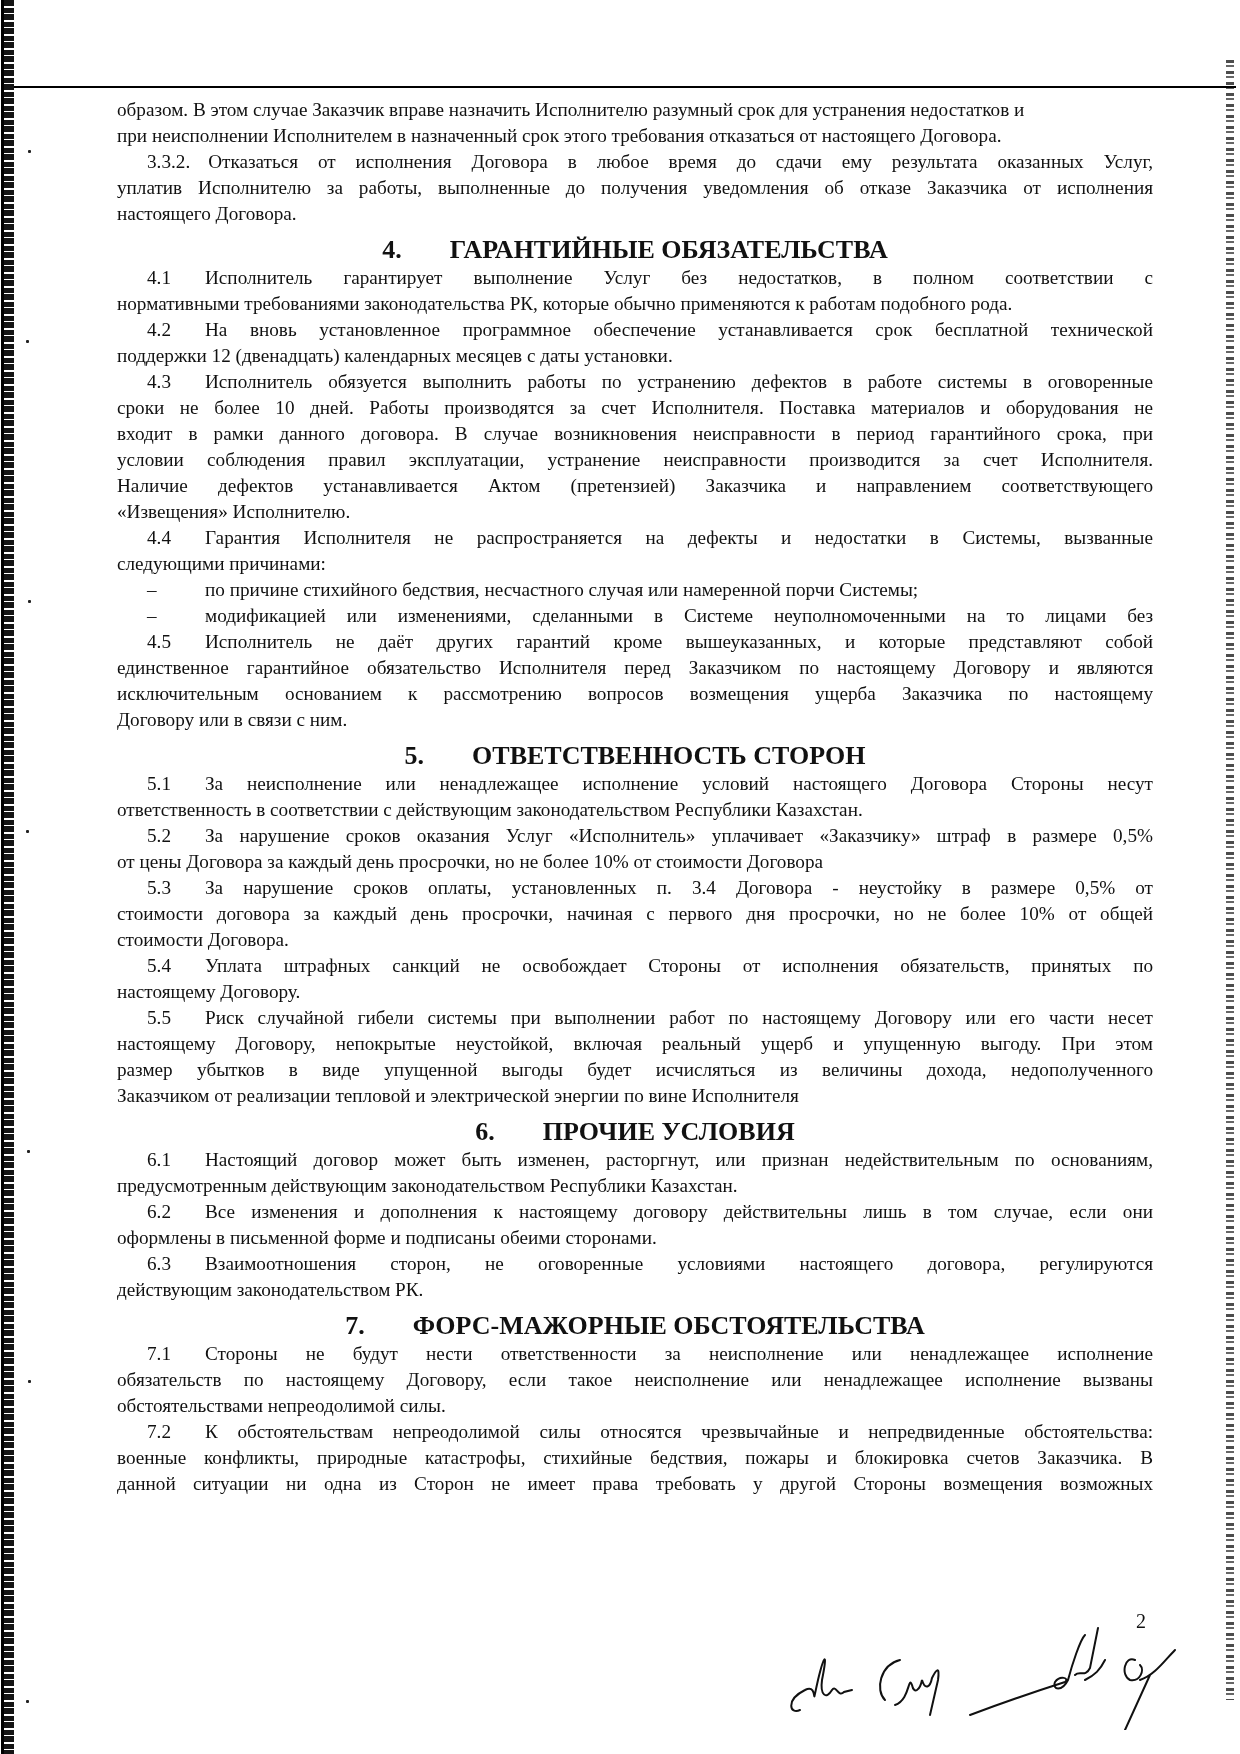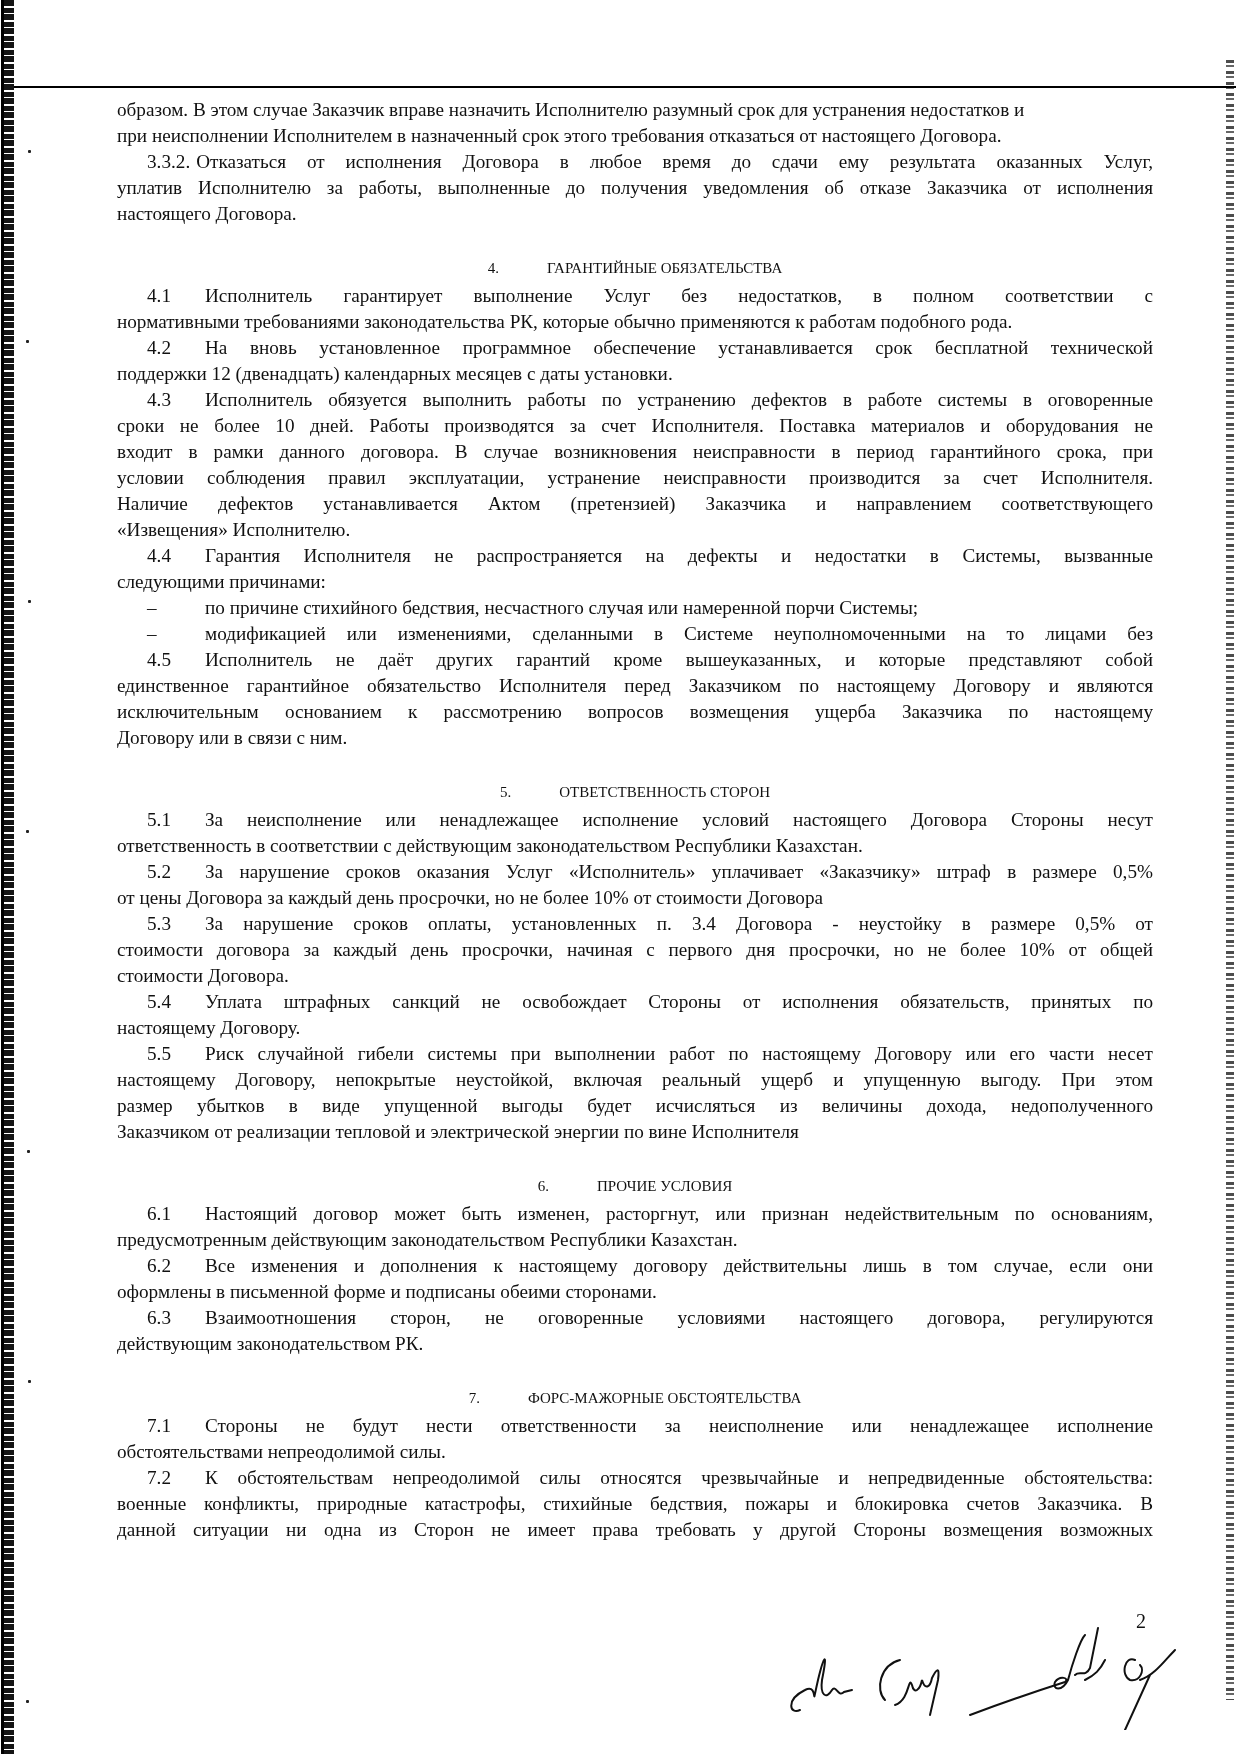--- a/index.html
+++ b/index.html
@@ -17,21 +17,21 @@
     .scan-top-rule { position: absolute; left: 14px; top: 86px; width: 1222px; height: 2px; background: #000; }
     .speck { position: absolute; width: 3px; height: 3px; background: #222; border-radius: 1px; }
 
     .content { position: absolute; left: 117px; top: 97px; width: 1036px;
       font-family: "Liberation Serif", serif; font-size: 19.2px; color: #111; }
     .line { height: 26px; line-height: 26px; white-space: nowrap; text-align: justify; text-align-last: justify; }
     .line.last { text-align-last: left; }
     .line.indent { padding-left: 30px; }
     .num { display: inline-block; width: 58px; text-align: center; }
     .dash { display: inline-block; width: 58px; text-align: left; padding-left: 30px; box-sizing: border-box; width: 88px; }
-    .heading { height: 30px; line-height: 30px; margin-top: 26px; text-align: center; font-weight: normal; font-size: 15px; }
+    .heading { height: 30px; line-height: 30px; margin-top: 8px; text-align: center; font-weight: bold; font-size: 26px; }
     .heading .hnum { display: inline-block; margin-right: 48px; }
 
     .page-number { position: absolute; left: 1136px; top: 1610px; font-family: "Liberation Serif", serif; font-size: 20px; color: #111; }
     .signatures { position: absolute; left: 780px; top: 1620px; width: 420px; height: 110px; }
   </style>
 </head>
 <body>
 
 <div class="page">
   <div class="scan-edge-left2"></div>
@@ -42,21 +42,21 @@
   <div class="speck" style="left:26px;top:340px"></div>
   <div class="speck" style="left:28px;top:600px"></div>
   <div class="speck" style="left:26px;top:830px"></div>
   <div class="speck" style="left:27px;top:1150px"></div>
   <div class="speck" style="left:28px;top:1380px"></div>
   <div class="speck" style="left:26px;top:1700px"></div>
 
   <div class="content" id="content">
       <div class="line last"><span>образом. В этом случае Заказчик вправе назначить Исполнителю разумный срок для устранения недостатков и</span></div>
       <div class="line last"><span>при неисполнении Исполнителем в назначенный срок этого требования отказаться от настоящего Договора.</span></div>
-      <div class="line indent"><span style="margin-right: 6px;">3.3.2.</span><span>Отказаться от исполнения Договора в любое время до сдачи ему результата оказанных Услуг,</span></div>
+      <div class="line indent"><span style="margin-right: 18px;">3.3.2.</span><span>Отказаться от исполнения Договора в любое время до сдачи ему результата оказанных Услуг,</span></div>
       <div class="line"><span>уплатив Исполнителю за работы, выполненные до получения уведомления об отказе Заказчика от исполнения</span></div>
       <div class="line last"><span>настоящего Договора.</span></div>
       <div class="heading"><span class="hnum">4.</span><span>ГАРАНТИЙНЫЕ ОБЯЗАТЕЛЬСТВА</span></div>
       <div class="line indent"><span class="num">4.1</span><span>Исполнитель гарантирует выполнение Услуг без недостатков, в полном соответствии с</span></div>
       <div class="line last"><span>нормативными требованиями законодательства РК, которые обычно применяются к работам подобного рода.</span></div>
       <div class="line indent"><span class="num">4.2</span><span>На вновь установленное программное обеспечение устанавливается срок бесплатной технической</span></div>
       <div class="line last"><span>поддержки 12 (двенадцать) календарных месяцев с даты установки.</span></div>
       <div class="line indent"><span class="num">4.3</span><span>Исполнитель обязуется выполнить работы по устранению дефектов в работе системы в оговоренные</span></div>
       <div class="line"><span>сроки не более 10 дней. Работы производятся за счет Исполнителя. Поставка материалов и оборудования не</span></div>
       <div class="line"><span>входит в рамки данного договора. В случае возникновения неисправности в период гарантийного срока, при</span></div>
@@ -87,20 +87,21 @@
       <div class="line last"><span>Заказчиком от реализации тепловой и электрической энергии по вине Исполнителя</span></div>
       <div class="heading"><span class="hnum">6.</span><span>ПРОЧИЕ УСЛОВИЯ</span></div>
       <div class="line indent"><span class="num">6.1</span><span>Настоящий договор может быть изменен, расторгнут, или признан недействительным по основаниям,</span></div>
       <div class="line last"><span>предусмотренным действующим законодательством Республики Казахстан.</span></div>
       <div class="line indent"><span class="num">6.2</span><span>Все изменения и дополнения к настоящему договору действительны лишь в том случае, если они</span></div>
       <div class="line last"><span>оформлены в письменной форме и подписаны обеими сторонами.</span></div>
       <div class="line indent"><span class="num">6.3</span><span>Взаимоотношения сторон, не оговоренные условиями настоящего договора, регулируются</span></div>
       <div class="line last"><span>действующим законодательством РК.</span></div>
       <div class="heading"><span class="hnum">7.</span><span>ФОРС-МАЖОРНЫЕ ОБСТОЯТЕЛЬСТВА</span></div>
       <div class="line indent"><span class="num">7.1</span><span>Стороны не будут нести ответственности за неисполнение или ненадлежащее исполнение</span></div>
+      <div class="line"><span>обязательств по настоящему Договору, если такое неисполнение или ненадлежащее исполнение вызваны</span></div>
       <div class="line last"><span>обстоятельствами непреодолимой силы.</span></div>
       <div class="line indent"><span class="num">7.2</span><span>К обстоятельствам непреодолимой силы относятся чрезвычайные и непредвиденные обстоятельства:</span></div>
       <div class="line"><span>военные конфликты, природные катастрофы, стихийные бедствия, пожары и блокировка счетов Заказчика. В</span></div>
       <div class="line"><span>данной ситуации ни одна из Сторон не имеет права требовать у другой Стороны возмещения возможных</span></div>
     </div>
 
   <div class="page-number">2</div>
 
   <svg class="signatures" viewBox="0 0 420 110">
     <g fill="none" stroke="#111" stroke-width="2" stroke-linecap="round">

